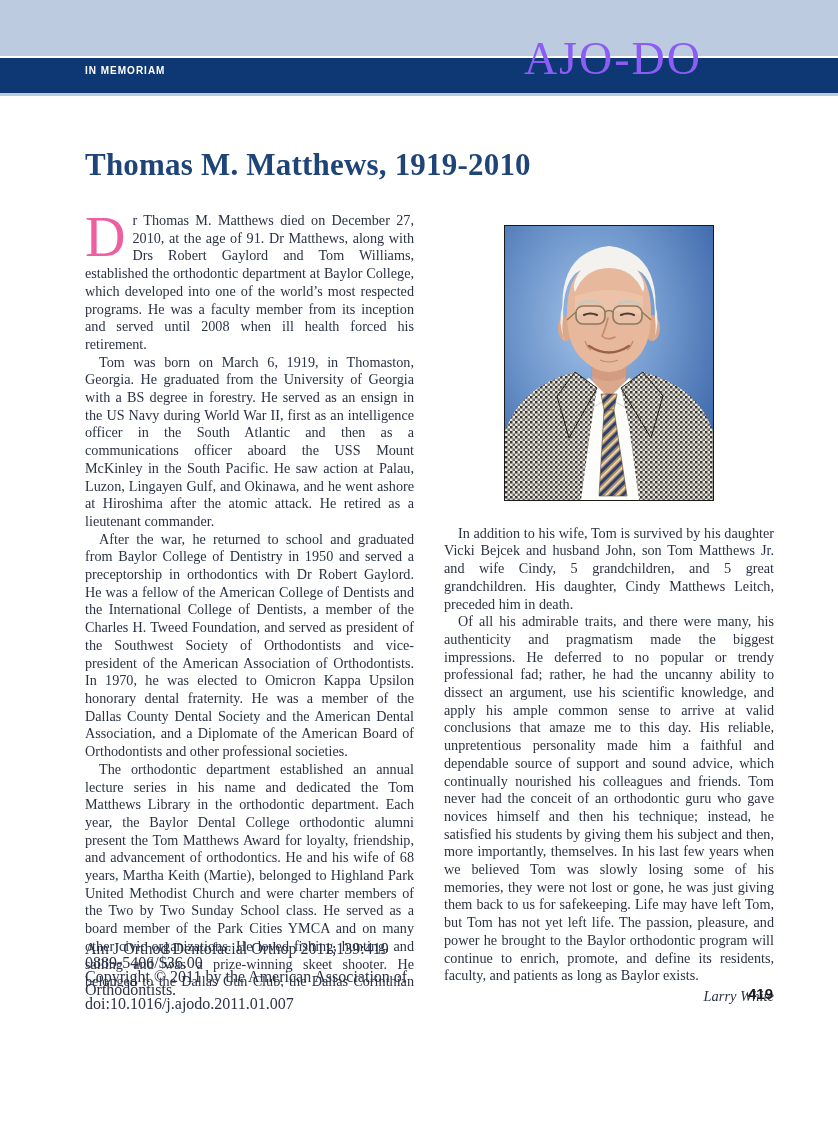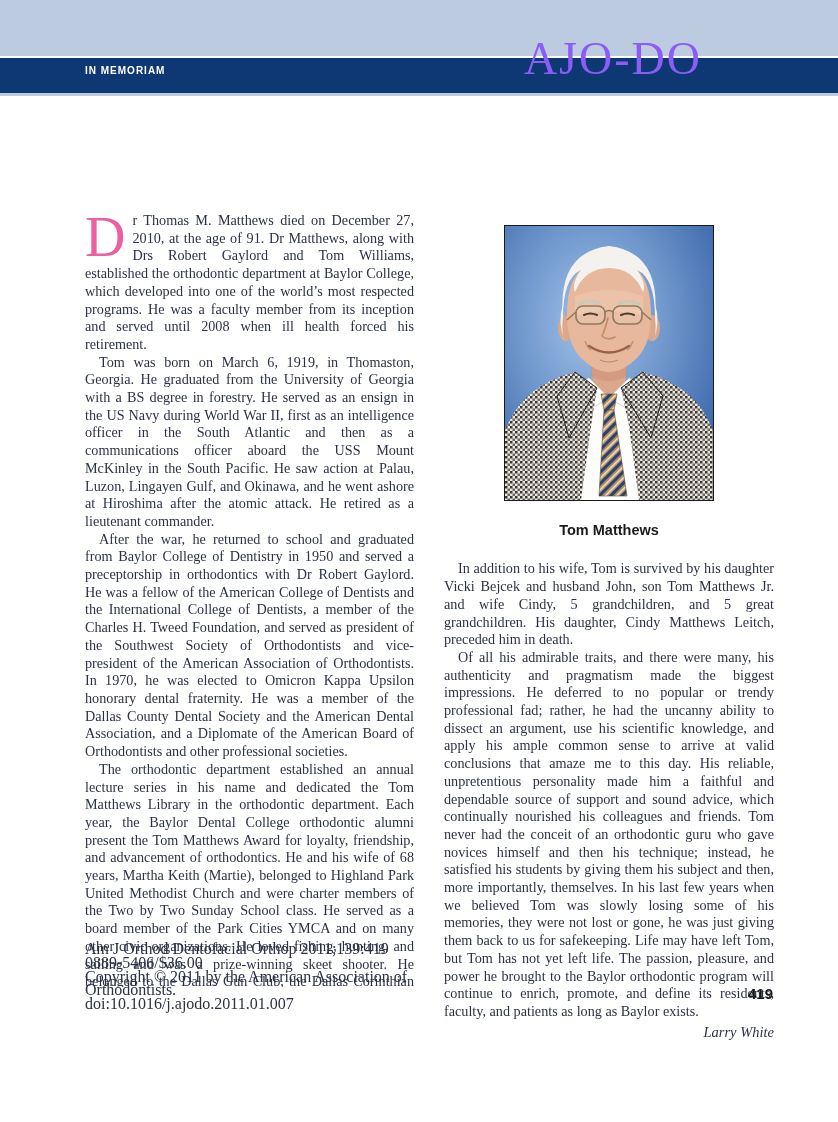--- a/index.html
+++ b/index.html
@@ -52,20 +52,21 @@
 <body>
 
 <div class="page">
 
   <div class="band-light"></div>
   <div class="band-navy"></div>
   <div class="band-accent"></div>
   <div class="section-label">IN MEMORIAM</div>
   <div class="journal-logo">AJO-DO</div>
 
+  <h1 class="article-title">Thomas M. Matthews, 1919-2010</h1>
 
   <div class="col col-left">
     <p><span class="dropcap">D</span><span>r Thomas M. Matthews died on December 27, 2010, at the age of 91. Dr Matthews, along with Drs Robert Gaylord and Tom Williams, established the orthodontic department at Baylor College, which developed into one of the world’s most respected programs. He was a faculty member from its inception and served until 2008 when ill health forced his retirement.</span></p>
     <p class="indent">Tom was born on March 6, 1919, in Thomaston, Georgia. He graduated from the University of Georgia with a BS degree in forestry. He served as an ensign in the US Navy during World War II, first as an intelligence officer in the South Atlantic and then as a communications officer aboard the USS Mount McKinley in the South Pacific. He saw action at Palau, Luzon, Lingayen Gulf, and Okinawa, and he went ashore at Hiroshima after the atomic attack. He retired as a lieutenant commander.</p>
     <p class="indent">After the war, he returned to school and graduated from Baylor College of Dentistry in 1950 and served a preceptorship in orthodontics with Dr Robert Gaylord. He was a fellow of the American College of Dentists and the International College of Dentists, a member of the Charles H. Tweed Foundation, and served as president of the Southwest Society of Orthodontists and vice-president of the American Association of Orthodontists. In 1970, he was elected to Omicron Kappa Upsilon honorary dental fraternity. He was a member of the Dallas County Dental Society and the American Dental Association, and a Diplomate of the American Board of Orthodontists and other professional societies.</p>
     <p class="indent">The orthodontic department established an annual lecture series in his name and dedicated the Tom Matthews Library in the orthodontic department. Each year, the Baylor Dental College orthodontic alumni present the Tom Matthews Award for loyalty, friendship, and advancement of orthodontics. He and his wife of 68 years, Martha Keith (Martie), belonged to Highland Park United Methodist Church and were charter members of the Two by Two Sunday School class. He served as a board member of the Park Cities YMCA and on many other civic organizations. He loved fishing, hunting, and sailing and was a prize-winning skeet shooter. He belonged to the Dallas Gun Club, the Dallas Corinthian Yacht Club, and the Northshore Club.</p>
   </div>
 
   <div class="footnote">
     <div>Am J Orthod Dentofacial Orthop 2011;139:419</div>
@@ -139,21 +140,20 @@
           <path d="M116,89 Q123,86 129,89" stroke="#4a3c30" stroke-width="2" fill="none" stroke-linecap="round"></path>
 
           <path d="M103,92 Q100,104 97,110 Q102,115 110,111" stroke="#c08a6c" stroke-width="1.6" fill="none" stroke-linecap="round"></path>
 
           <path d="M84,120 Q104,133 124,120" stroke="#9c5f4a" stroke-width="2.4" fill="none" stroke-linecap="round"></path>
           <path d="M80,115 Q82,121 86,124" stroke="#c08a6c" stroke-width="1.2" fill="none"></path>
           <path d="M128,115 Q126,121 122,124" stroke="#c08a6c" stroke-width="1.2" fill="none"></path>
           <path d="M95,134 Q104,138 113,134" stroke="#c08a6c" stroke-width="1.2" fill="none"></path>
         </svg>
       </div>
-      <div class="figure-caption">Tom Matthews</div>
     </div>
 
     <p class="indent">In addition to his wife, Tom is survived by his daughter Vicki Bejcek and husband John, son Tom Matthews Jr. and wife Cindy, 5 grandchildren, and 5 great grandchildren. His daughter, Cindy Matthews Leitch, preceded him in death.</p>
     <p class="indent">Of all his admirable traits, and there were many, his authenticity and pragmatism made the biggest impressions. He deferred to no popular or trendy professional fad; rather, he had the uncanny ability to dissect an argument, use his scientific knowledge, and apply his ample common sense to arrive at valid conclusions that amaze me to this day. His reliable, unpretentious personality made him a faithful and dependable source of support and sound advice, which continually nourished his colleagues and friends. Tom never had the conceit of an orthodontic guru who gave novices himself and then his technique; instead, he satisfied his students by giving them his subject and then, more importantly, themselves. In his last few years when we believed Tom was slowly losing some of his memories, they were not lost or gone, he was just giving them back to us for safekeeping. Life may have left Tom, but Tom has not yet left life. The passion, pleasure, and power he brought to the Baylor orthodontic program will continue to enrich, promote, and define its residents, faculty, and patients as long as Baylor exists.</p>
 
     <div class="signature">
       <div>Larry White</div>
     </div>
   </div>
 

